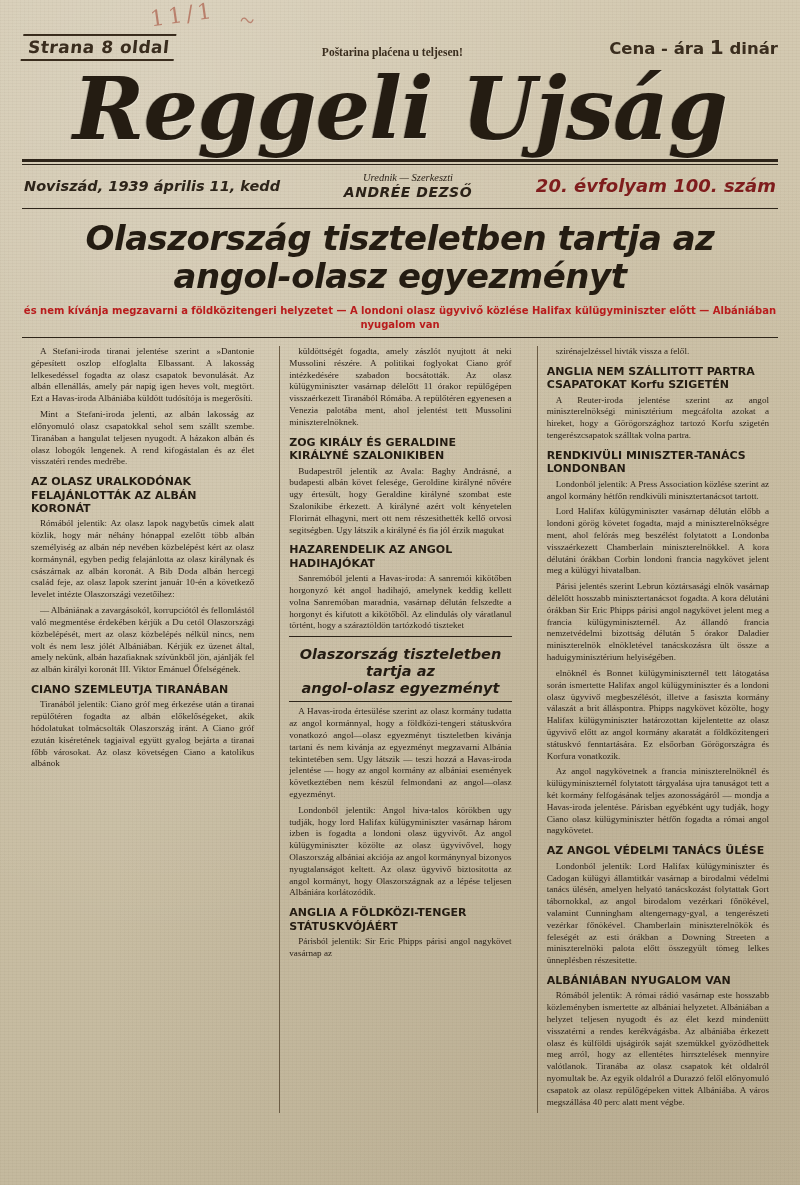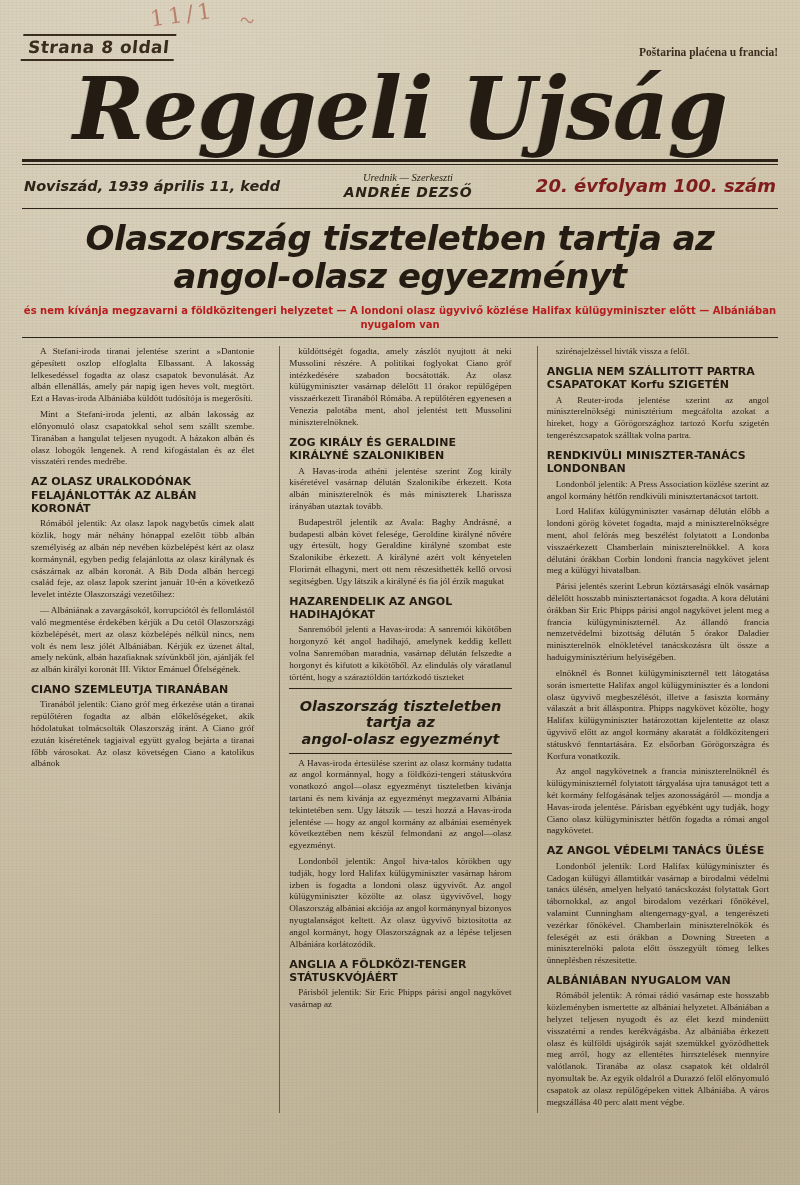--- a/index.html
+++ b/index.html
@@ -173,21 +173,26 @@
 <div class="paper"></div>
 <div class="grain"></div>
 
 <div class="sheet">
 
   <div class="scribble">11/1</div>
   <div class="scribble2">~</div>
 
   <div class="topbar">
     <div class="topleft">Strana 8 oldal</div>
-    <div class="topmid">Poštarina plaćena u francia!</div>
+    <div class="topmid">Poštarina plaćena u teljesen!</div>
+    <div class="topright">
+      <span>Cena - ára</span>
+      <span class="big">1</span>
+      <span>dinár</span>
+    </div>
   </div>
 
   <div class="masthead">Reggeli Ujság</div>
   <div class="rule-thick"></div>
   <div class="rule-thin"></div>
 
   <div class="imprint">
     <div class="left">Noviszád, 1939 április 11, kedd</div>
     <div class="center">
       <div class="small">Urednik — Szerkeszti</div>
@@ -210,21 +215,20 @@
         <p class="body">Mint a Stefani-iroda jelenti, az albán lakosság az előnyomuló olasz csapatokkal sehol sem szállt szembe. Tiranában a hangulat teljesen nyugodt. A házakon albán és olasz lobogók lengenek. A rend kifogástalan és az élet visszatéri rendes medrébe.</p>
         <h3 class="sub">AZ OLASZ URALKODÓNAK FELAJÁNLOTTÁK AZ ALBÁN KORONÁT</h3>
         <p class="body">Rómából jelentik: Az olasz lapok nagybetűs cimek alatt közlik, hogy már néhány hónappal ezelőtt több albán személyiség az albán nép nevében közbelépést kért az olasz kormánynál, egyben pedig felajánlotta az olasz királynak és császárnak az albán koronát. A Bib Doda albán hercegi család feje, az olasz lapok szerint január 10-én a következő levelet intézte Olaszországi vezetőihez:</p>
         <p class="body">— Albániának a zavargásokól, korrupciótól és fellomlástól való megmentése érdekében kérjük a Du cetól Olaszországi közbelépését, mert az  olasz közbelépés nélkül nincs, nem volt és nem lesz jólét Albániában. Kérjük ez üzenet által, amely nekünk, albán hazafiaknak szívünkből jön, ajánlják fel az albán királyi koronát III. Viktor Emánuel Őfelségének.</p>
         <h3 class="sub">CIANO SZEMLEUTJA TIRANÁBAN</h3>
         <p class="body">Tiranából jelentik: Ciano gróf meg érkezése után a tiranai repülőtéren fogadta az albán előkelőségeket, akik hódolatukat tolmácsolták Olaszország iránt. A Ciano gróf ezután kiséretének tagjaival együtt gyalog bejárta a tiranai főbb városokat. Az olasz követségen Ciano a katolikus albánok</p>
       </div>
     <div class="col" id="col1">
         <p class="body">küldöttségét fogadta, amely zászlót nyujtott át neki Mussolini részére. A politikai foglyokat Ciano gróf intézkedésére szabadon bocsátották. Az olasz külügyminiszter vasárnap délelőtt 11 órakor repülőgépen visszaérkezett Tiranából Rómába. A repülőtéren egyenesen a Venezia palotába ment, ahol jelentést tett Mussolini miniszterelnöknek.</p>
         <h3 class="sub">ZOG KIRÁLY ÉS GERALDINE KIRÁLYNÉ SZALONIKIBEN</h3>
-        <p class="body">A Havas-iroda athéni jelentése szerint Zog király kiséretével vasárnap délután Szalonikibe érkezett. Kota albán miniszterelnök és más miniszterek Lharissza irányában utaztak tovább.</p>
         <p class="body">Budapestről jelentik az Avala: Baghy Andrásné, a budapesti albán követ felesége, Geroldine királyné nővére ugy értesült, hogy Geraldine királyné szombat  este Szalonikibe érkezett. A királyné azért volt kényetelen Florirnát elhagyni, mert ott nem részesithették kellő orvosi segitségben. Ugy látszik a királyné és fia jól érzik magukat</p>
         <h3 class="sub">HAZARENDELIK AZ ANGOL HADIHAJÓKAT</h3>
         <p class="body">Sanremóból jelenti a Havas-iroda: A sanremói kikötőben horgonyzó két angol hadihajó, amelynek keddig kellett volna Sanremóban maradnia, vasárnap délután felszedte  a horgonyt és kifutott a kikötőből. Az elindulás oly váratlanul történt, hogy a száraztöldön tartózkodó tiszteket</p>
         <div class="boxrule"></div>
         <div class="boxhead">
           <div>Olaszország tiszteletben tartja az</div>
           <div>angol-olasz egyezményt</div>
         </div>
         <div class="boxrule"></div>
         <p class="body">A Havas-iroda értesülése szerint az olasz kormány tudatta az angol kormánnyal, hogy a földközi-tengeri státuskvóra vonatkozó angol—olasz egyezményt tiszteletben kivánja tartani  és nem kivánja az egyezményt megzavarni Albánia tekintetében sem. Ugy látszik — teszi hozzá a Havas-iroda jelentése — hogy az angol kormány az albániai események következtében nem készül felmondani az angol—olasz egyezményt.</p>

